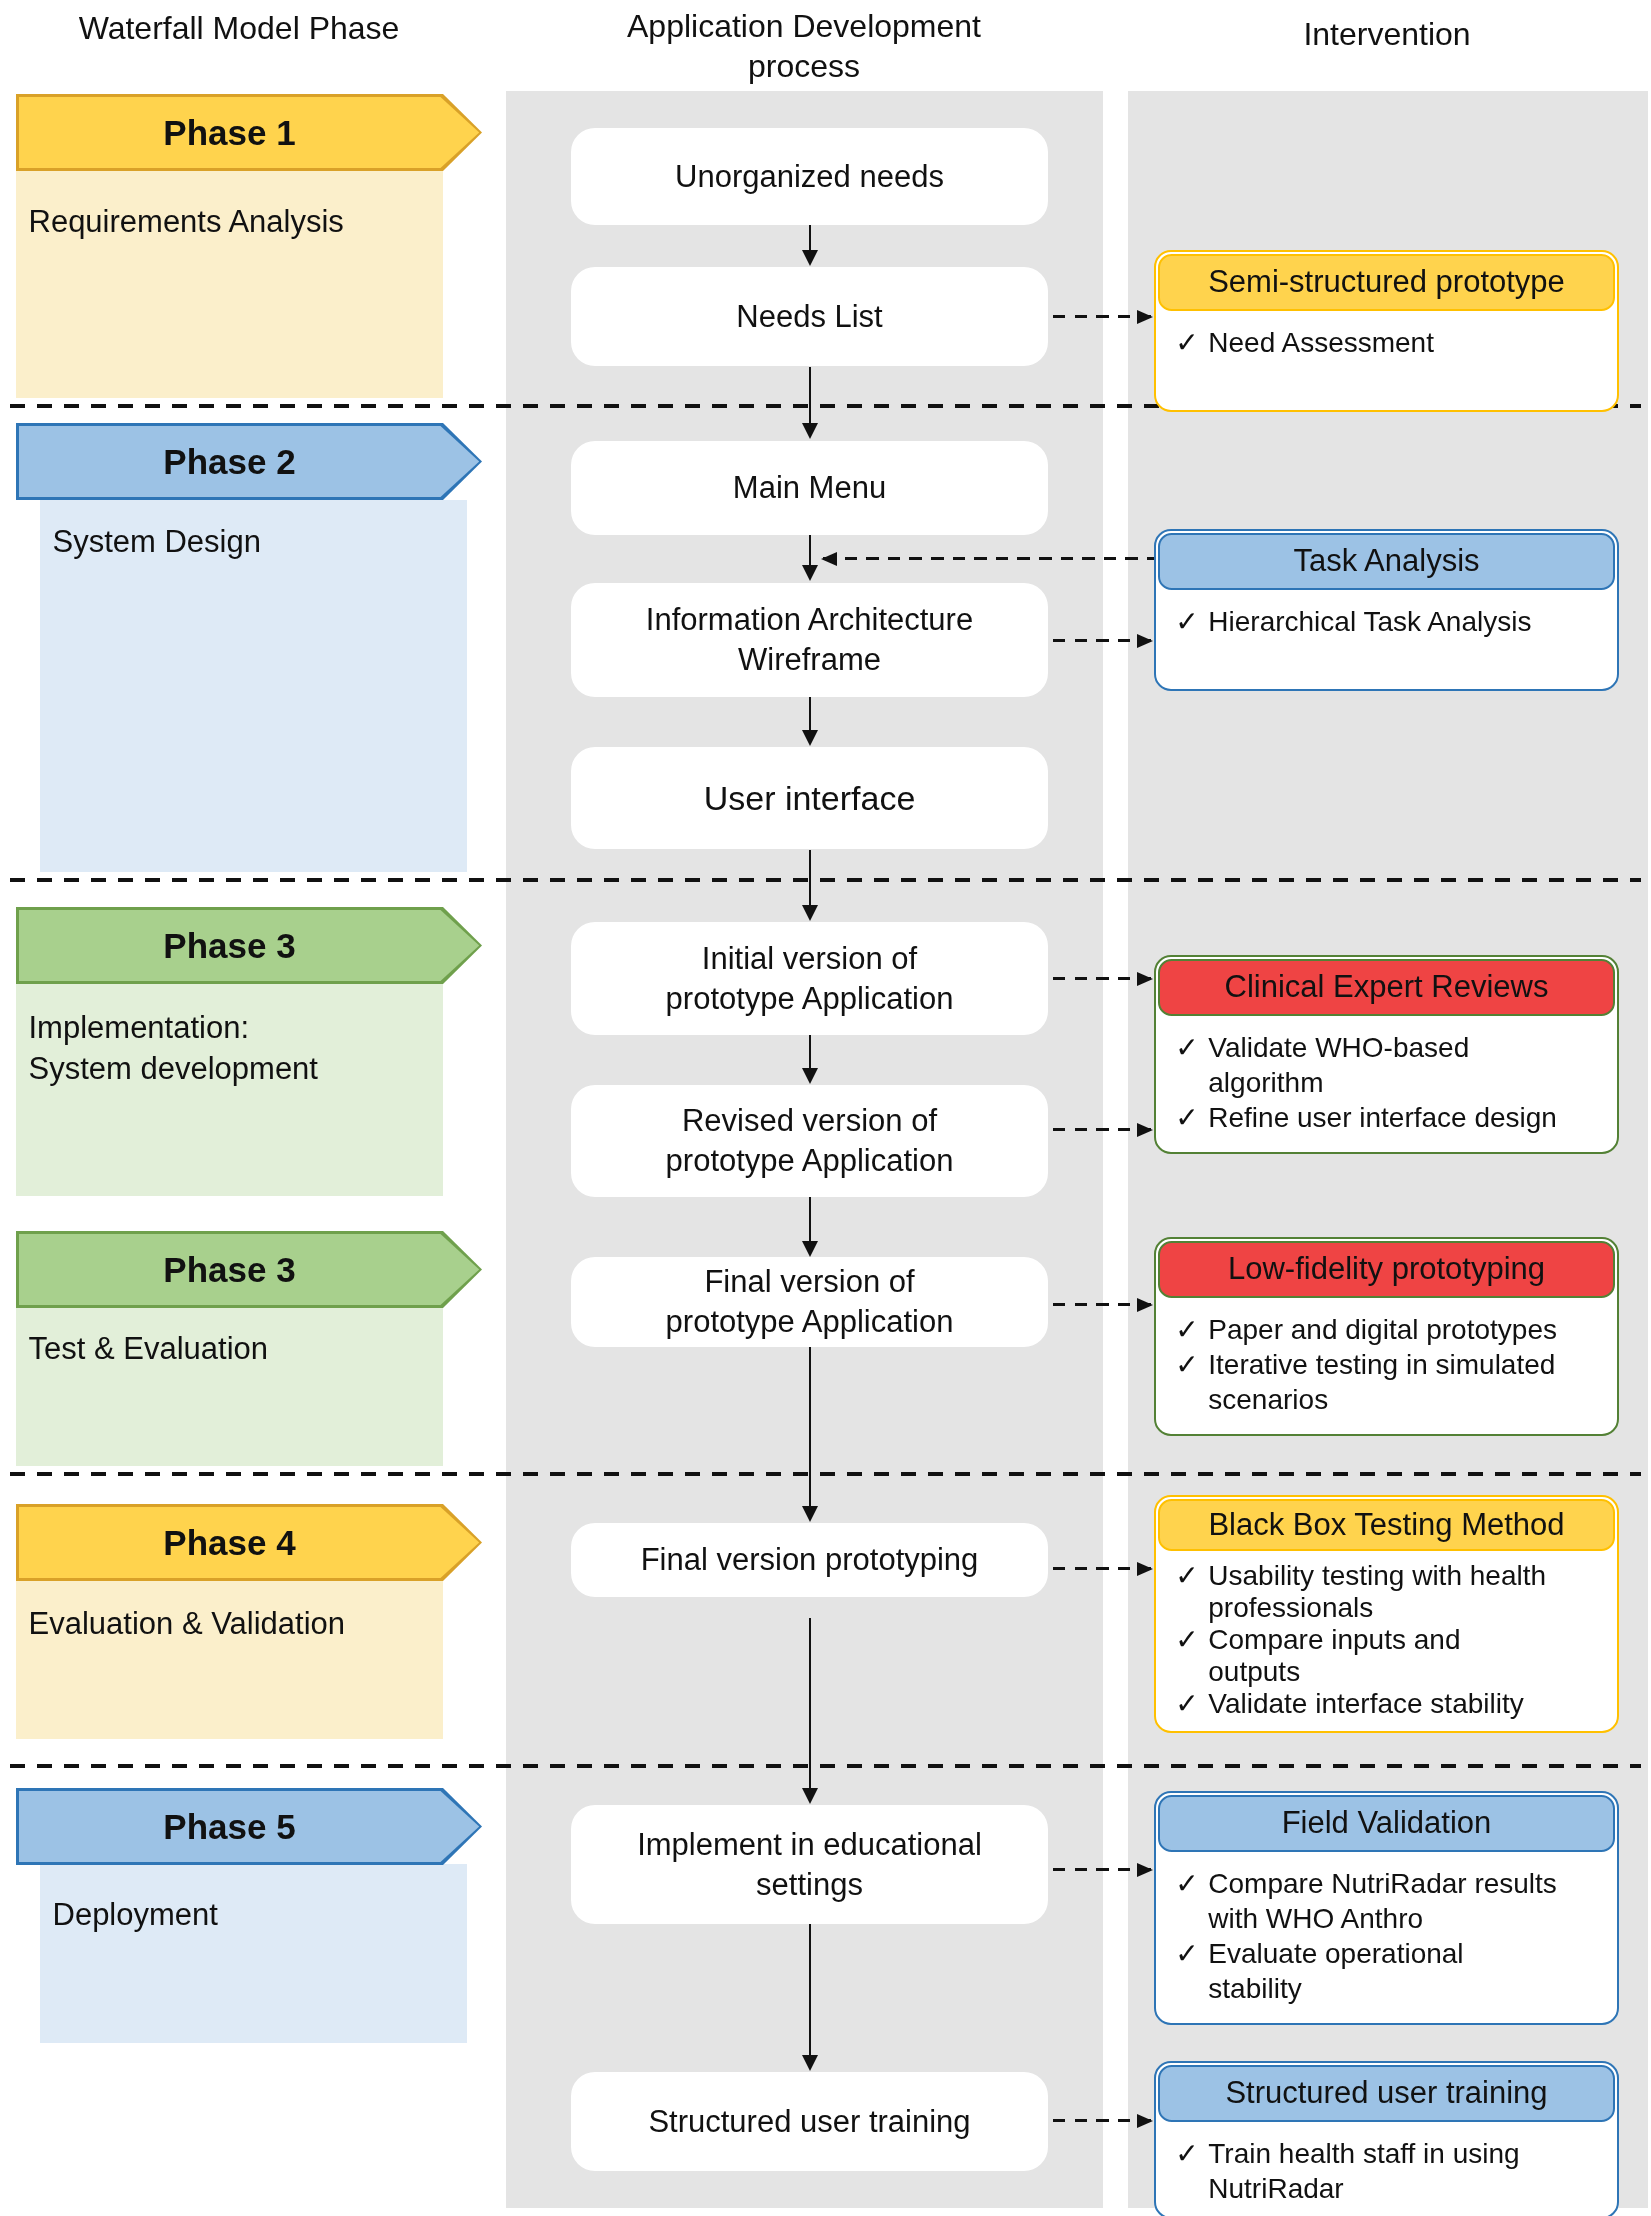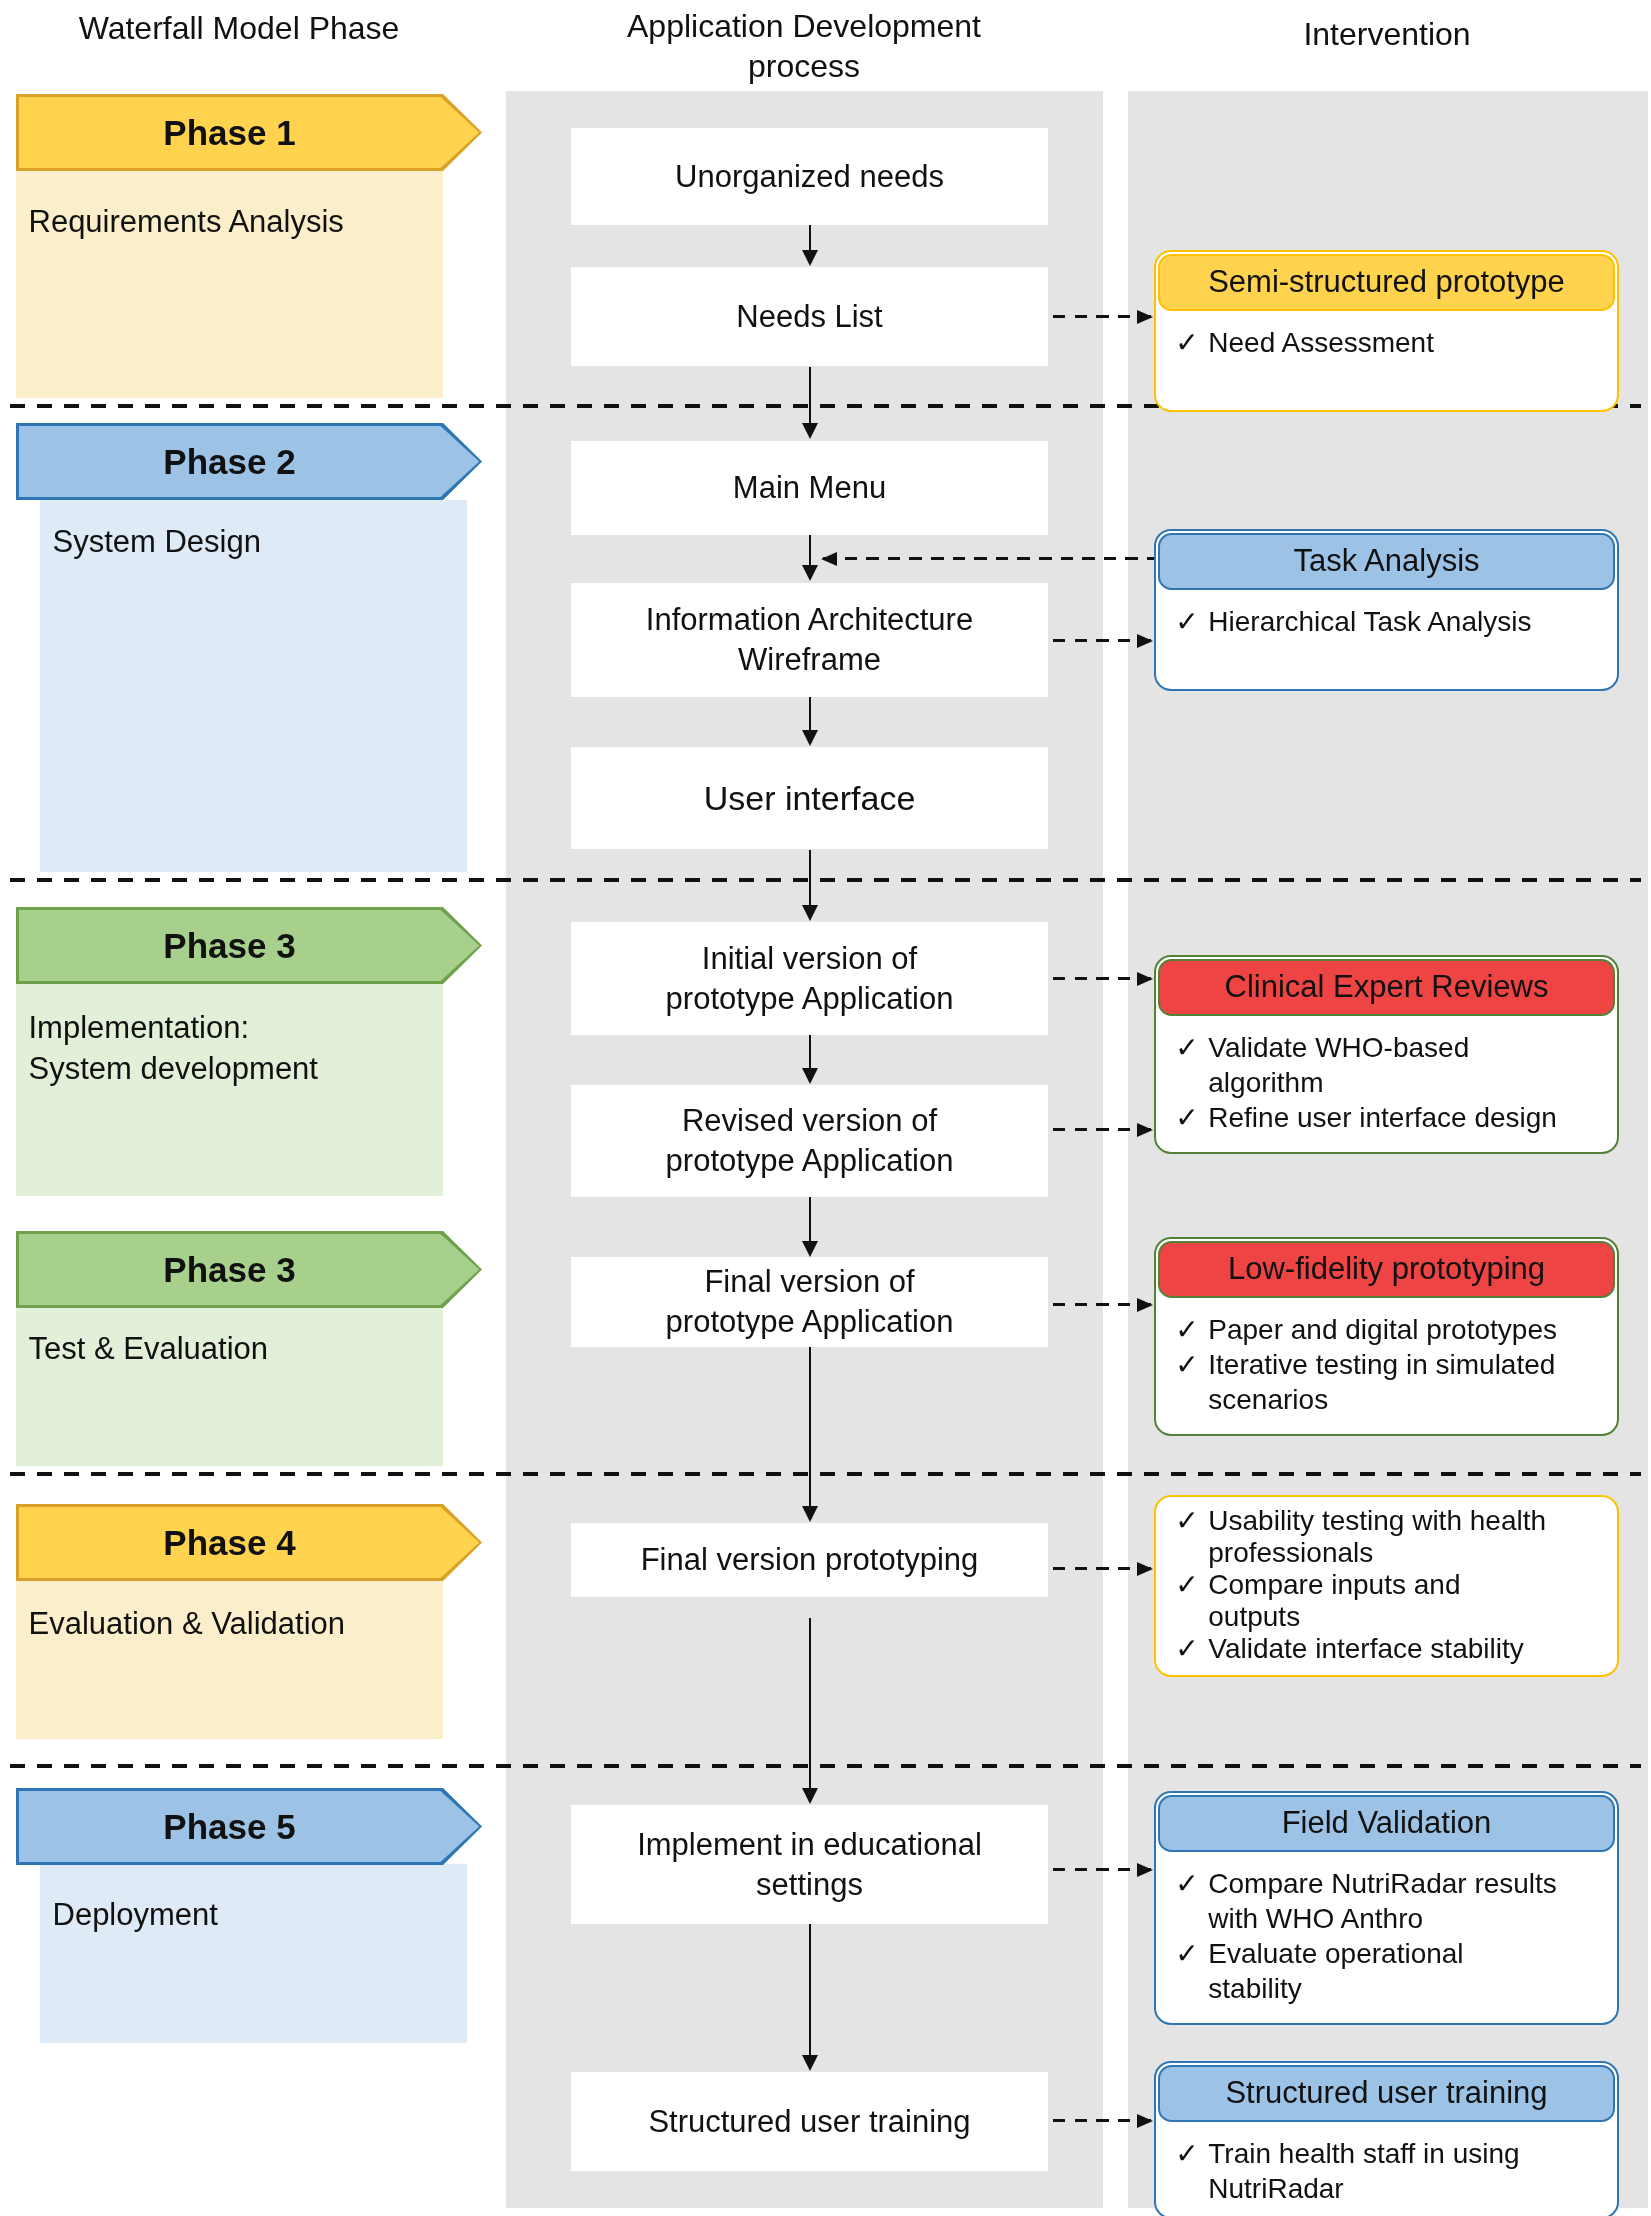--- a/index.html
+++ b/index.html
@@ -32,21 +32,21 @@
   
   .pblock { position:absolute; left:16px; width:427px; z-index:2; }
   .pblock.gold  { background:#FBEFCB; }
   .pblock.blue  { background:#DEEAF6;margin-left:24px; }
   .pblock.green { background:#E2EFD9; }
   .pname { position:absolute; left:12.5px; right:5.7px; font-size:31px; line-height:41px; white-space:pre-line; }
 
   
   .pbox { position:absolute; left:571px; width:477px; background:#fff; z-index:3;
           display:flex; align-items:center; justify-content:center; text-align:center;
-          font-size:31px; line-height:40px; white-space:pre-line; }
+          font-size:31px; line-height:40px; white-space:pre-line;border-radius:24px; }
 
   
   .va { position:absolute; left:809px; width:2.3px; background:#111; z-index:2; }
   .va::after { content:""; position:absolute; left:50%; bottom:-2.3px; transform:translateX(-50%);
                border-left:8px solid transparent; border-right:8px solid transparent;
                border-top:16px solid #111; }
 
   
   .ha { position:absolute; height:3.4px; z-index:2;
         background:repeating-linear-gradient(90deg,#111 0 12.5px,transparent 12.5px 21.6px); }
@@ -227,20 +227,21 @@
       </div>
       <div class="ci">
         <span class="check">✓</span>
         <span class="ci-text">Iterative testing in simulated
 scenarios</span>
       </div>
     </div>
   </div>
 
   <div class="callout gold" style="top:1495px">
+    <div class="chead" style="min-height:52px">Black Box Testing Method</div>
     <div class="cbody" style="padding-top:8px; padding-bottom:10.2px">
       <div class="ci">
         <span class="check" style="line-height:32px">✓</span>
         <span class="ci-text" style="line-height:32px">Usability testing with health
 professionals</span>
       </div>
       <div class="ci">
         <span class="check" style="line-height:32px">✓</span>
         <span class="ci-text" style="line-height:32px">Compare inputs and
 outputs</span>

